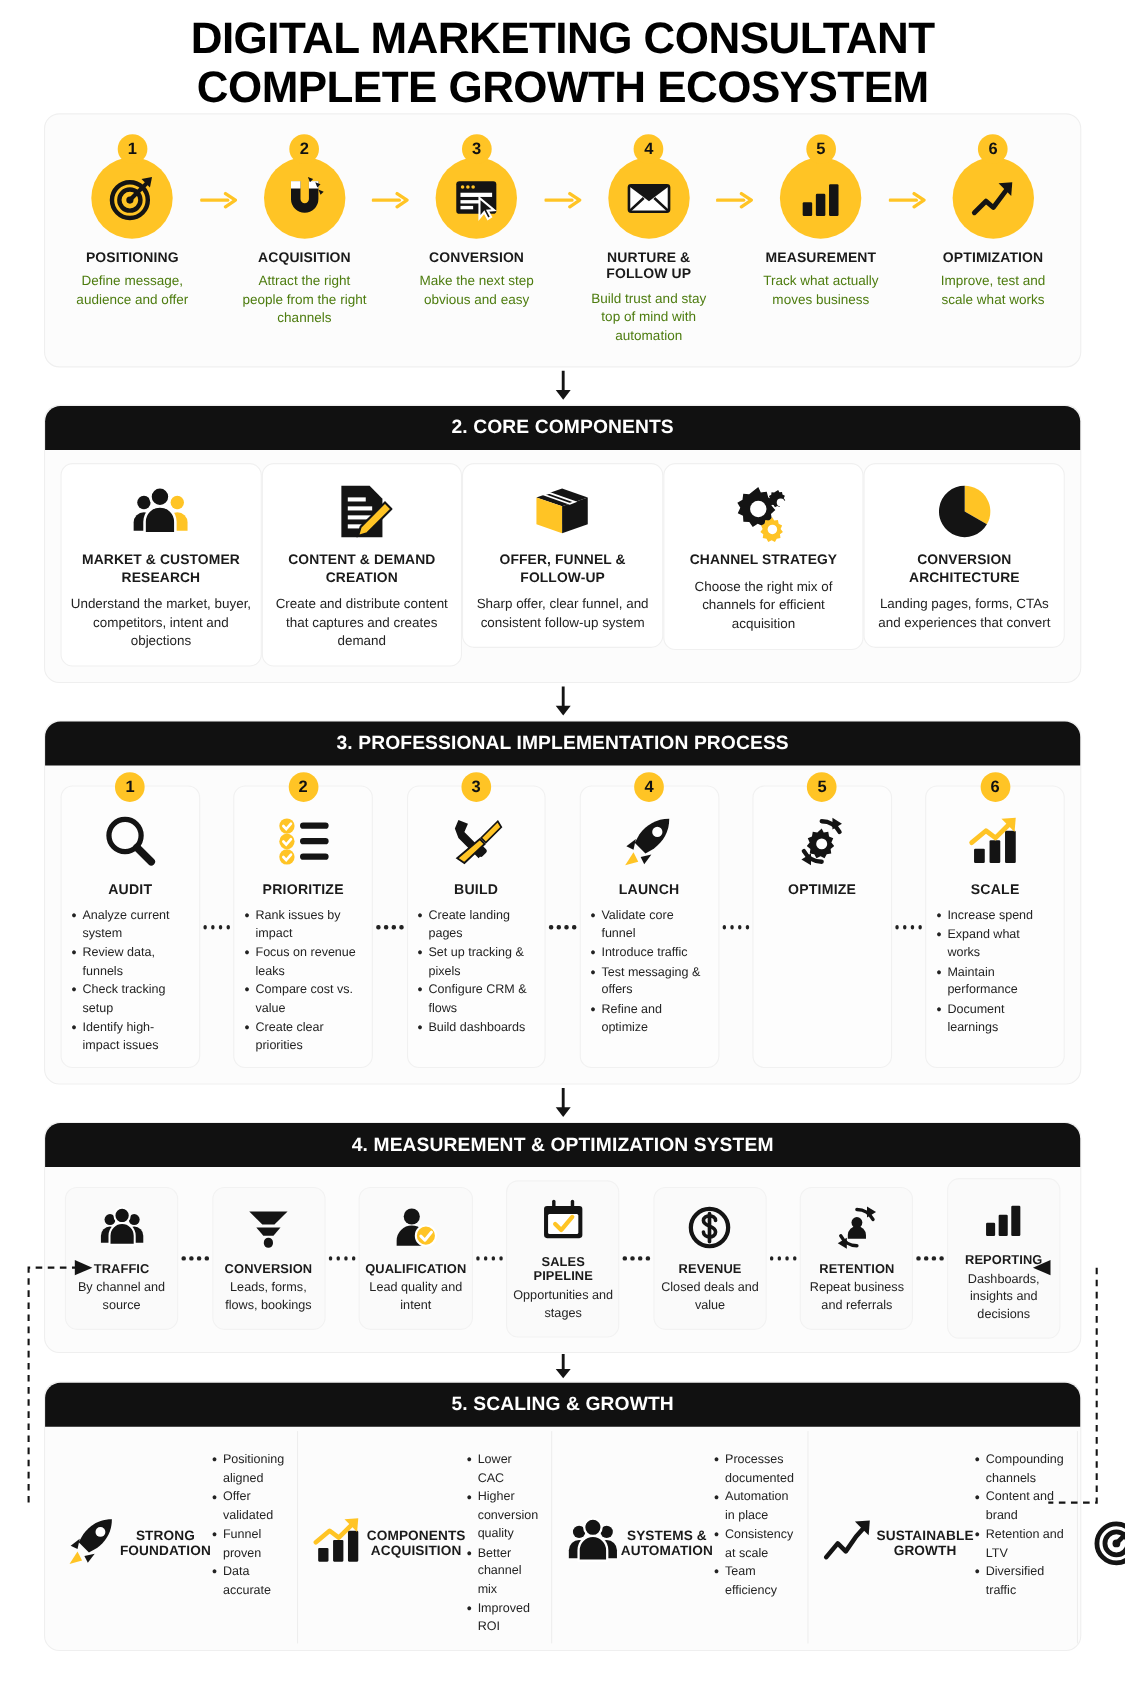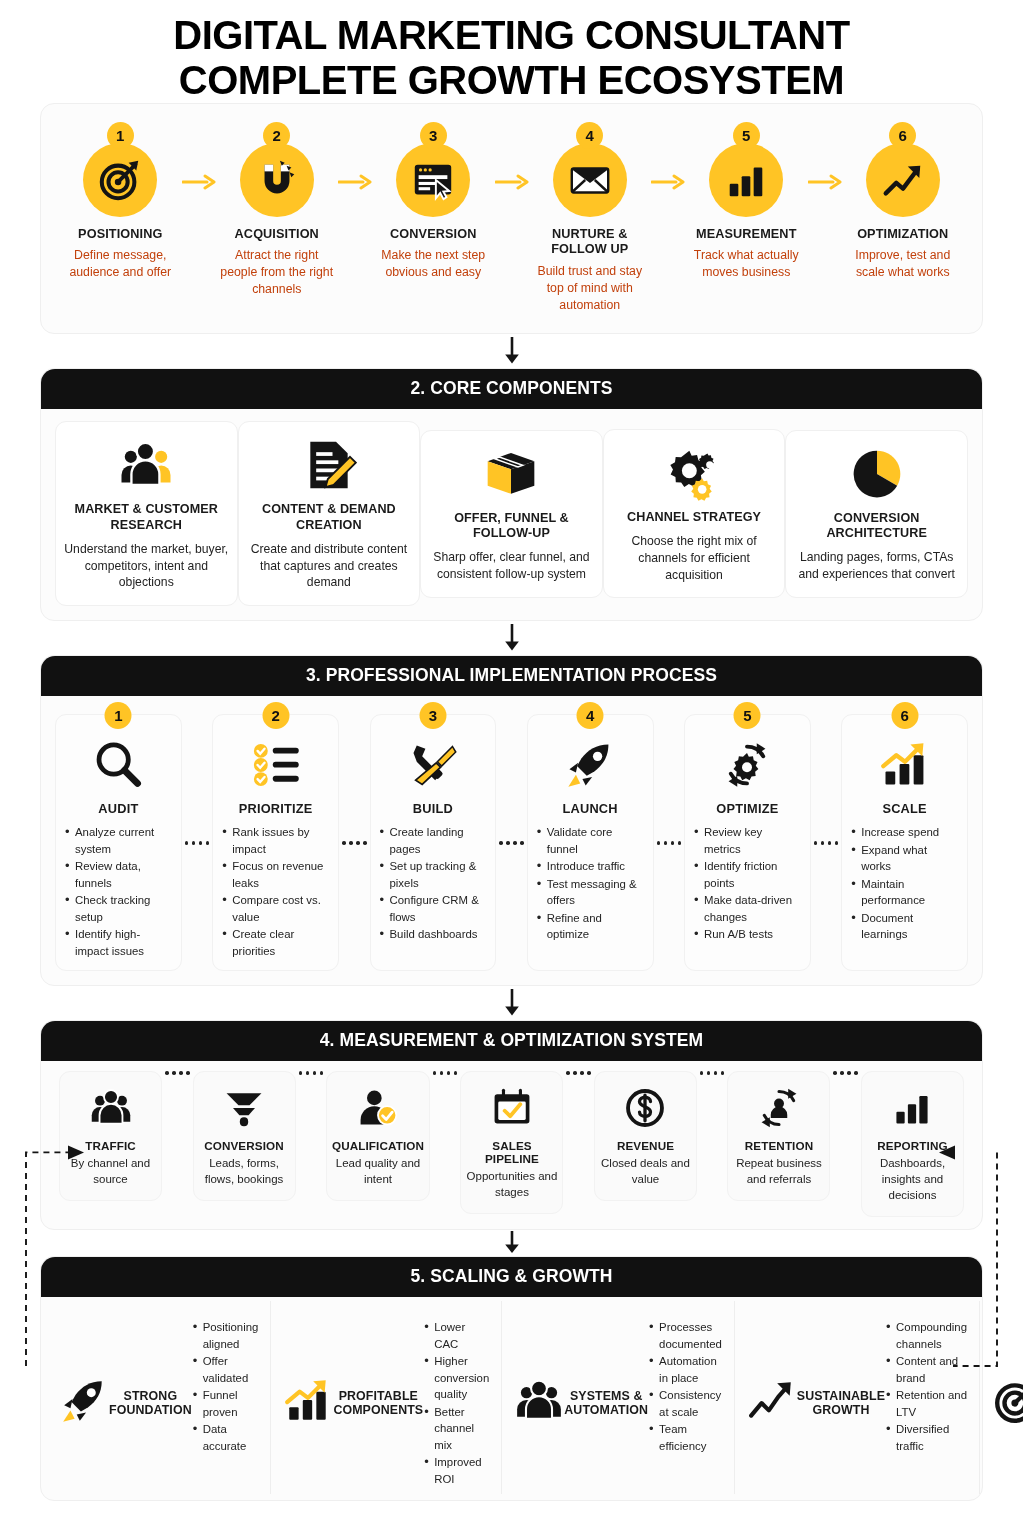--- a/index.html
+++ b/index.html
@@ -91,29 +91,29 @@
     text-align: center;
     margin-top: 10px;
     line-height: 1.22;
     letter-spacing: 0.1px;
   }
   .flow-desc {
     font-size: 12.3px;
     text-align: center;
     margin-top: 5px;
     line-height: 1.38;
-    color: #c2410c;
+    color: #4d7c0f;
   }
   .flow-arrow {
     flex: 0 0 auto;
     padding-top: 52px;
   }
 
   
-  .card-row { display: flex; align-items: center; }
+  .card-row { display: flex; align-items: flex-start; }
   .card {
     flex: 1;
     background: #ffffff;
     border: 1px solid #f0f0f0;
     border-radius: 11px;
     padding: 12px 8px 14px 8px;
     display: flex;
     flex-direction: column;
     align-items: center;
   }
@@ -177,21 +177,21 @@
     font-size: 13px;
   }
   .dots {
     align-self: center;
     display: flex; gap: 3.5px;
     padding: 0 3px;
   }
   .dots span { width: 3.5px; height: 3.5px; border-radius: 50%; background: #222; display:block; }
 
   
-  .metric-row { display: flex; align-items: flex-start; justify-content: space-between; }
+  .metric-row { display: flex; align-items: center; justify-content: space-between; }
   .metric-card {
     width: 114px;
     background: #fafafa;
     border-radius: 11px;
     border: 1px solid #f2f2f2;
     padding: 10px 5px 12px 5px;
     display: flex; flex-direction: column; align-items: center;
   }
   .metric-ico { height: 52px; display:flex; align-items:center; justify-content:center; }
   .metric-title { font-weight: bold; font-size: 11.7px; margin-top: 5px; text-align:center; letter-spacing:0.1px;}
@@ -535,26 +535,20 @@
             <svg width="52" height="52" viewBox="0 0 48 48">
               <path d="M24 7a17 17 0 0 1 15 9" stroke="#141414" stroke-width="3.6" fill="none" stroke-linecap="round"></path>
               <path d="M33 4 L41 9 L33 14 Z" fill="#141414"></path>
               <path d="M24 41a17 17 0 0 1-15-9" stroke="#141414" stroke-width="3.6" fill="none" stroke-linecap="round"></path>
               <path d="M15 44 L7 39 L15 34 Z" fill="#141414"></path>
               <path d="M24 13l1.7 3.4 3.8-.5.7 3.8 3.5 1.6-1.6 3.5 2.4 3-3 2.5.5 3.8-3.8.6-1.8 3.4-3.4-1.8-3.4 1.8-1.8-3.4-3.8-.6.5-3.8-3-2.5 2.4-3-1.6-3.5 3.5-1.6.7-3.8 3.8.5z" fill="#141414"></path>
               <circle cx="24" cy="26" r="4.6" fill="#ffffff"></circle>
             </svg>
           </div>
           <div class="proc-title">OPTIMIZE</div>
-          <ul class="bullets">
-            <li>Review key metrics</li>
-            <li>Identify friction points</li>
-            <li>Make data-driven changes</li>
-            <li>Run A/B tests</li>
-          </ul>
         </div>
         <div style="display: flex; align-items: center;">
           <div class="dots">
             <span></span>
             <span></span>
             <span></span>
             <span></span>
           </div>
         </div>
         <div class="proc-card">
@@ -761,21 +755,21 @@
         <div class="scale-col">
           <div class="scale-ico">
             <svg width="50" height="50" viewBox="0 0 48 48">
               <rect x="6" y="30" width="9" height="12" rx="1" fill="#141414"></rect>
               <rect x="19" y="23" width="9" height="19" rx="1" fill="#141414"></rect>
               <rect x="32" y="15" width="9" height="27" rx="1" fill="#141414"></rect>
               <path d="M4 25 L16 15 L24 21 L38 7" stroke="#FFC425" stroke-width="4" fill="none" stroke-linejoin="round" stroke-linecap="round"></path>
               <path d="M29 5 L41 4 L40 16 Z" fill="#FFC425"></path>
             </svg>
           </div>
-          <div class="scale-title">PROFITABLE COMPONENTS</div>
+          <div class="scale-title">COMPONENTS ACQUISITION</div>
           <ul class="bullets" style="margin-top:6px;">
             <li>Lower CAC</li>
             <li>Higher conversion quality</li>
             <li>Better channel mix</li>
             <li>Improved ROI</li>
           </ul>
         </div>
         <div class="scale-col">
           <div class="scale-ico">
             <svg width="50" height="50" viewBox="0 0 48 48">

